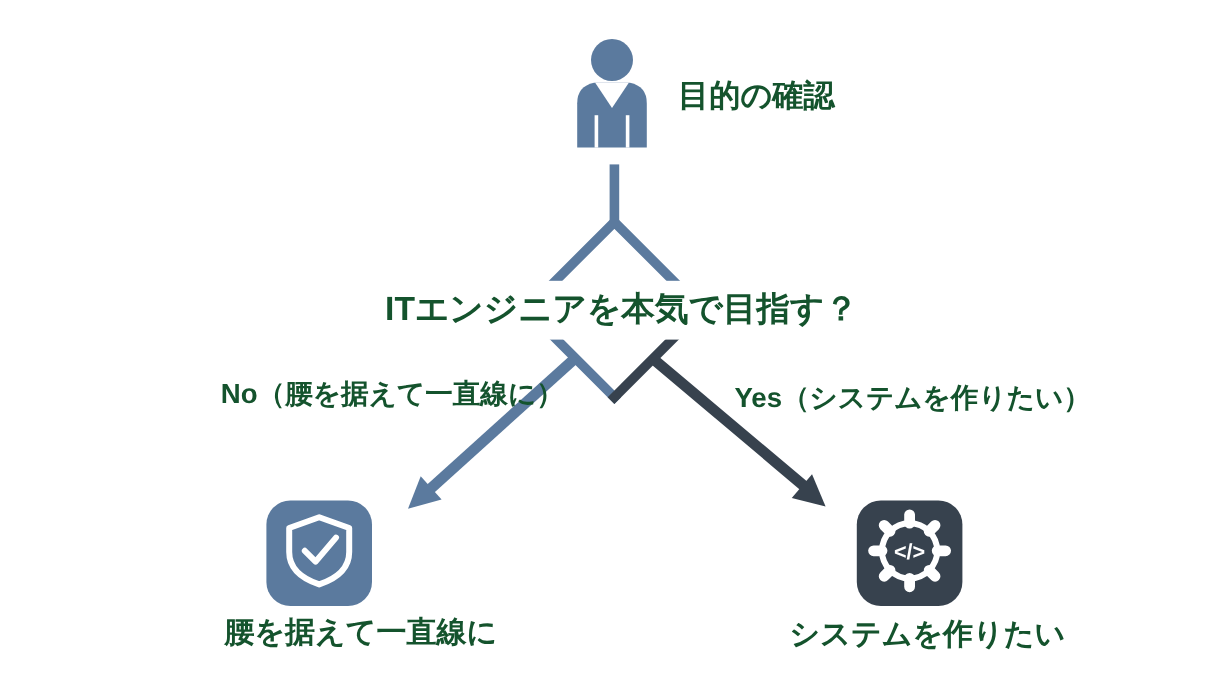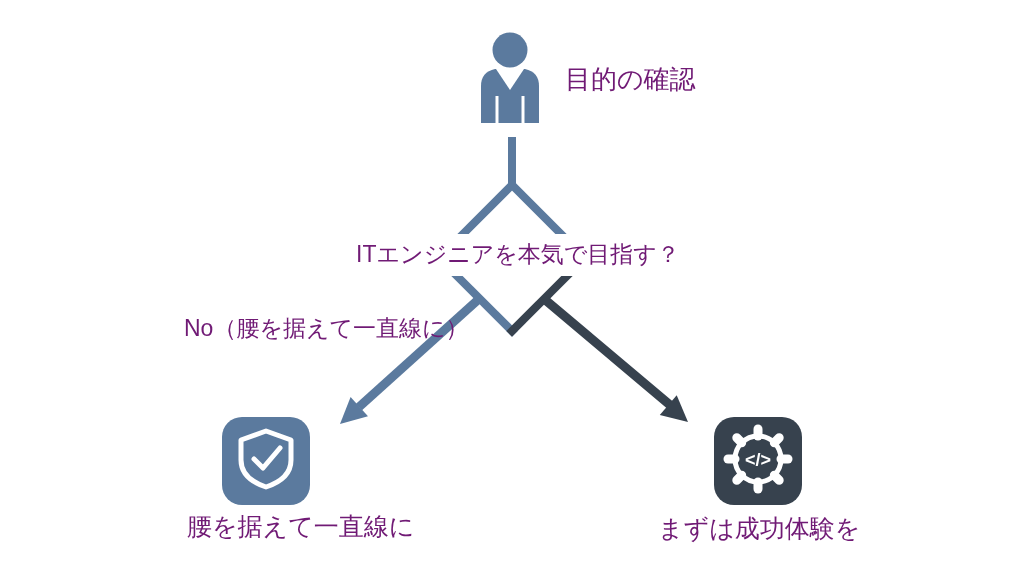--- a/index.html
+++ b/index.html
@@ -16,29 +16,29 @@
     font-family: "Liberation Sans", "DejaVu Sans", sans-serif;
     color: #1a1a1a;
   }
   #diagram-svg {
     position: absolute;
     left: 0;
     top: 0;
   }
   .lbl {
     position: absolute;
-    font-weight: normal;
-    color: #701a75;
+    font-weight: bold;
+    color: #14532d;
     white-space: nowrap;
   }
   .lbl-start   { left: 565px; top: 62px;  font-size: 26px; }
   .lbl-question {
     left: 518px; top: 234px;
     transform: translateX(-50%);
-    font-size: 23px;
+    font-size: 28px;
     background: #ffffff;
     padding: 5px 10px 6px 10px;
   }
   .lbl-no      { left: 184px; top: 313px; font-size: 23px; }
   .lbl-yes     { left: 612px; top: 316px; font-size: 23px; }
   .lbl-no-result  { left: 187px; top: 510px; font-size: 25px; }
   .lbl-yes-result { left: 658px; top: 512px; font-size: 25px; }
 
   .stroke-blue { stroke: #5b7a9e; }
   .fill-blue   { fill: #5b7a9e; }
@@ -100,18 +100,19 @@
       <text x="758" y="466" text-anchor="middle" fill="#ffffff" font-family="Liberation Sans, DejaVu Sans, sans-serif" font-size="18" font-weight="bold">&lt;/&gt;</text>
     </g>
   </svg>
 
   <div class="lbl lbl-start">目的の確認</div>
 
   <div class="lbl lbl-question">ITエンジニアを本気で目指す？</div>
 
   <div class="lbl lbl-no">No（腰を据えて一直線に）</div>
 
+  <div class="lbl lbl-yes">Yes（システムを作りたい）</div>
 
   <div class="lbl lbl-no-result">腰を据えて一直線に</div>
 
-  <div class="lbl lbl-yes-result">まずは成功体験を</div>
+  <div class="lbl lbl-yes-result">システムを作りたい</div>
 
 </div>
 
 </body></html>

